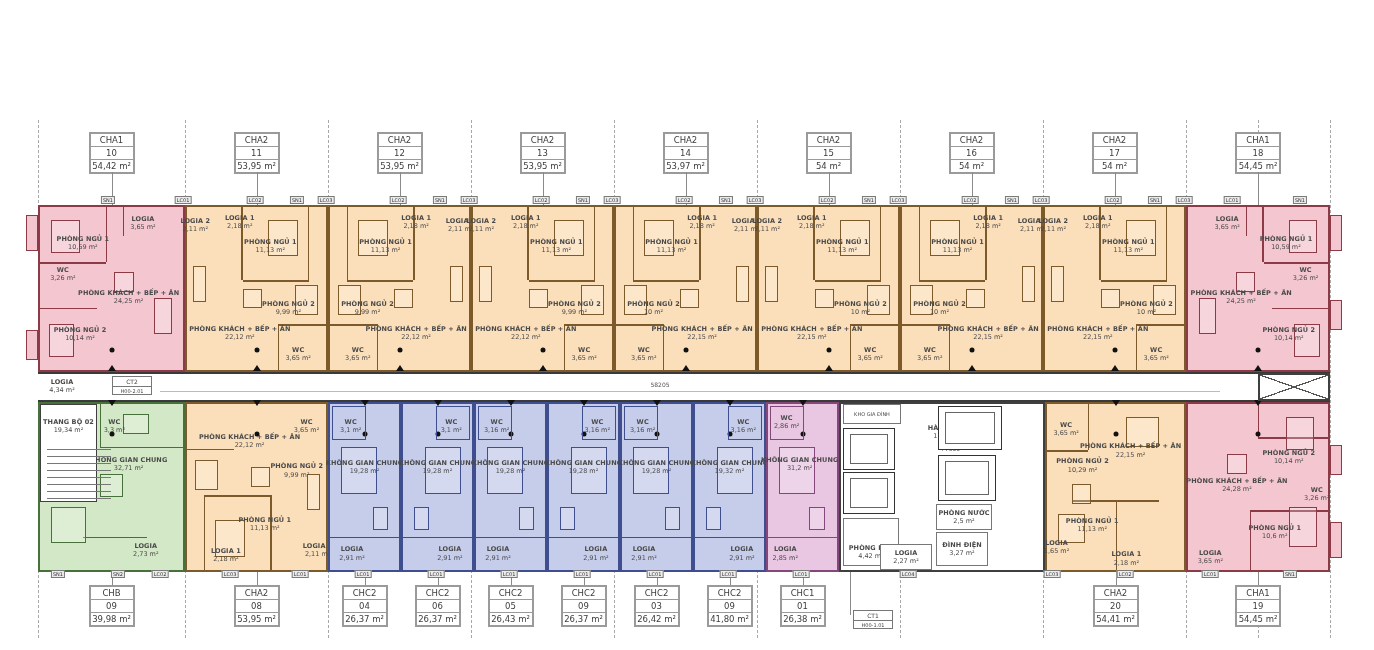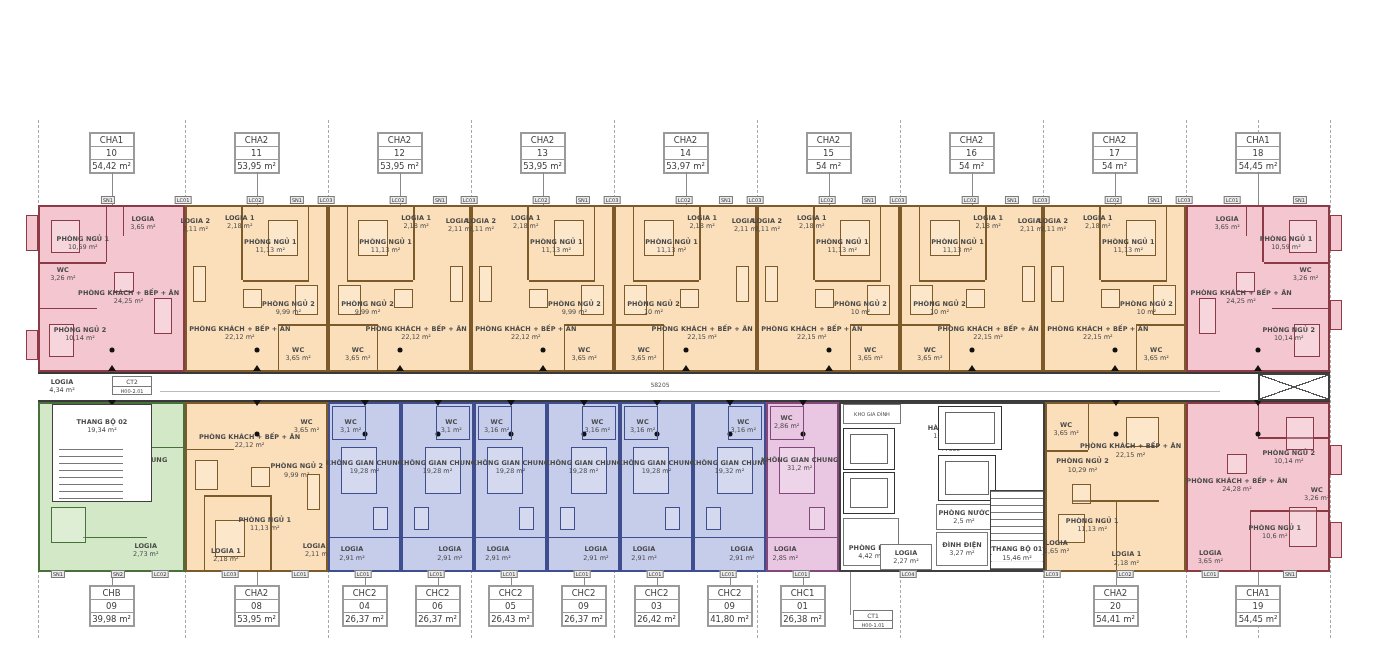--- a/index.html
+++ b/index.html
@@ -646,21 +646,21 @@
       </div>
       <div class="tri-dn" style="left: 1258px; top: 400px;"></div>
       <div class="dot" style="left: 1258px; top: 434px;"></div>
       <div style="position: absolute; left: 332px; top: 406px; width: 34px; height: 34px; border: 1.5px solid rgb(63, 78, 143); box-sizing: border-box;"></div>
       <div style="position: absolute; left: 436px; top: 406px; width: 34px; height: 34px; border: 1.5px solid rgb(63, 78, 143); box-sizing: border-box;"></div>
       <div style="position: absolute; left: 478px; top: 406px; width: 34px; height: 34px; border: 1.5px solid rgb(63, 78, 143); box-sizing: border-box;"></div>
       <div style="position: absolute; left: 582px; top: 406px; width: 34px; height: 34px; border: 1.5px solid rgb(63, 78, 143); box-sizing: border-box;"></div>
       <div style="position: absolute; left: 624px; top: 406px; width: 34px; height: 34px; border: 1.5px solid rgb(63, 78, 143); box-sizing: border-box;"></div>
       <div style="position: absolute; left: 728px; top: 406px; width: 34px; height: 34px; border: 1.5px solid rgb(63, 78, 143); box-sizing: border-box;"></div>
       <div style="position: absolute; left: 770px; top: 406px; width: 34px; height: 34px; border: 1.5px solid rgb(132, 71, 124); box-sizing: border-box;"></div>
-      <div class="whitebox" style="left: 52px; top: 404px; width: 100px; height: 98px;">
+      <div class="whitebox" style="left: 40px; top: 404px; width: 57px; height: 98px;">
         <div style="position: absolute; left: 6px; top: 44px; width: 64px; height: 50px; background-image: repeating-linear-gradient(0deg, rgb(119, 119, 119) 0px, rgb(119, 119, 119) 1px, transparent 1px, transparent 7px);"></div>
         <div class="roomlab" style="left: 50%; top: 22%;">
           <div class="nm">THANG BỘ 02</div>
           <div class="ar">19,34 m²</div>
         </div>
       </div>
       <div class="roomlab" style="left: 62px; top: 386px;">
         <div class="nm">LOGIA</div>
         <div class="ar">4,34 m²</div>
       </div>
@@ -692,26 +692,20 @@
       <div class="smallbox" style="left: 936px; top: 504px; width: 56px; height: 26px;">
         <div class="roomlab" style="left: 50%; top: 50%;">
           <div class="nm">PHÒNG NƯỚC</div>
           <div class="ar">2,5 m²</div>
         </div>
       </div>
       <div class="smallbox" style="left: 936px; top: 532px; width: 52px; height: 34px;">
         <div class="roomlab" style="left: 50%; top: 50%;">
           <div class="nm">ĐÌNH ĐIỆN</div>
           <div class="ar">3,27 m²</div>
-        </div>
-      </div>
-      <div class="whitebox stairs" style="left: 990px; top: 490px; width: 54px; height: 80px;">
-        <div class="roomlab" style="left: 50%; top: 80%; background: rgb(255, 255, 255);">
-          <div class="nm">THANG BỘ 01</div>
-          <div class="ar">15,46 m²</div>
         </div>
       </div>
       <div class="smallbox" style="left: 880px; top: 544px; width: 52px; height: 26px;">
         <div class="roomlab" style="left: 50%; top: 50%;">
           <div class="nm">LOGIA</div>
           <div class="ar">2,27 m²</div>
         </div>
       </div>
       <div class="ulabel" style="left: 88.5px; top: 132px;">
         <div class="r">CHA1</div>

